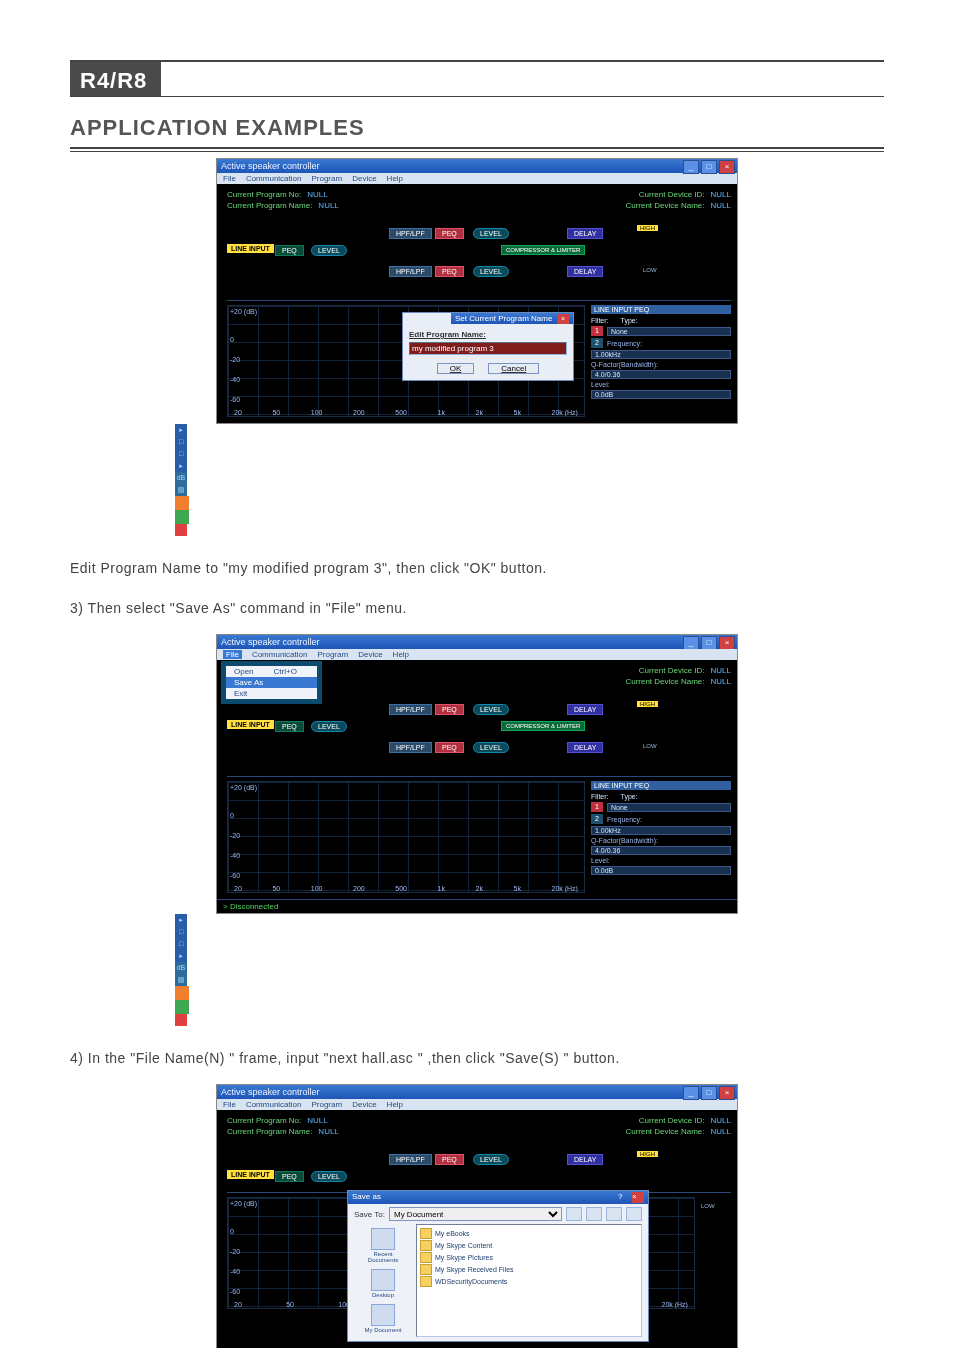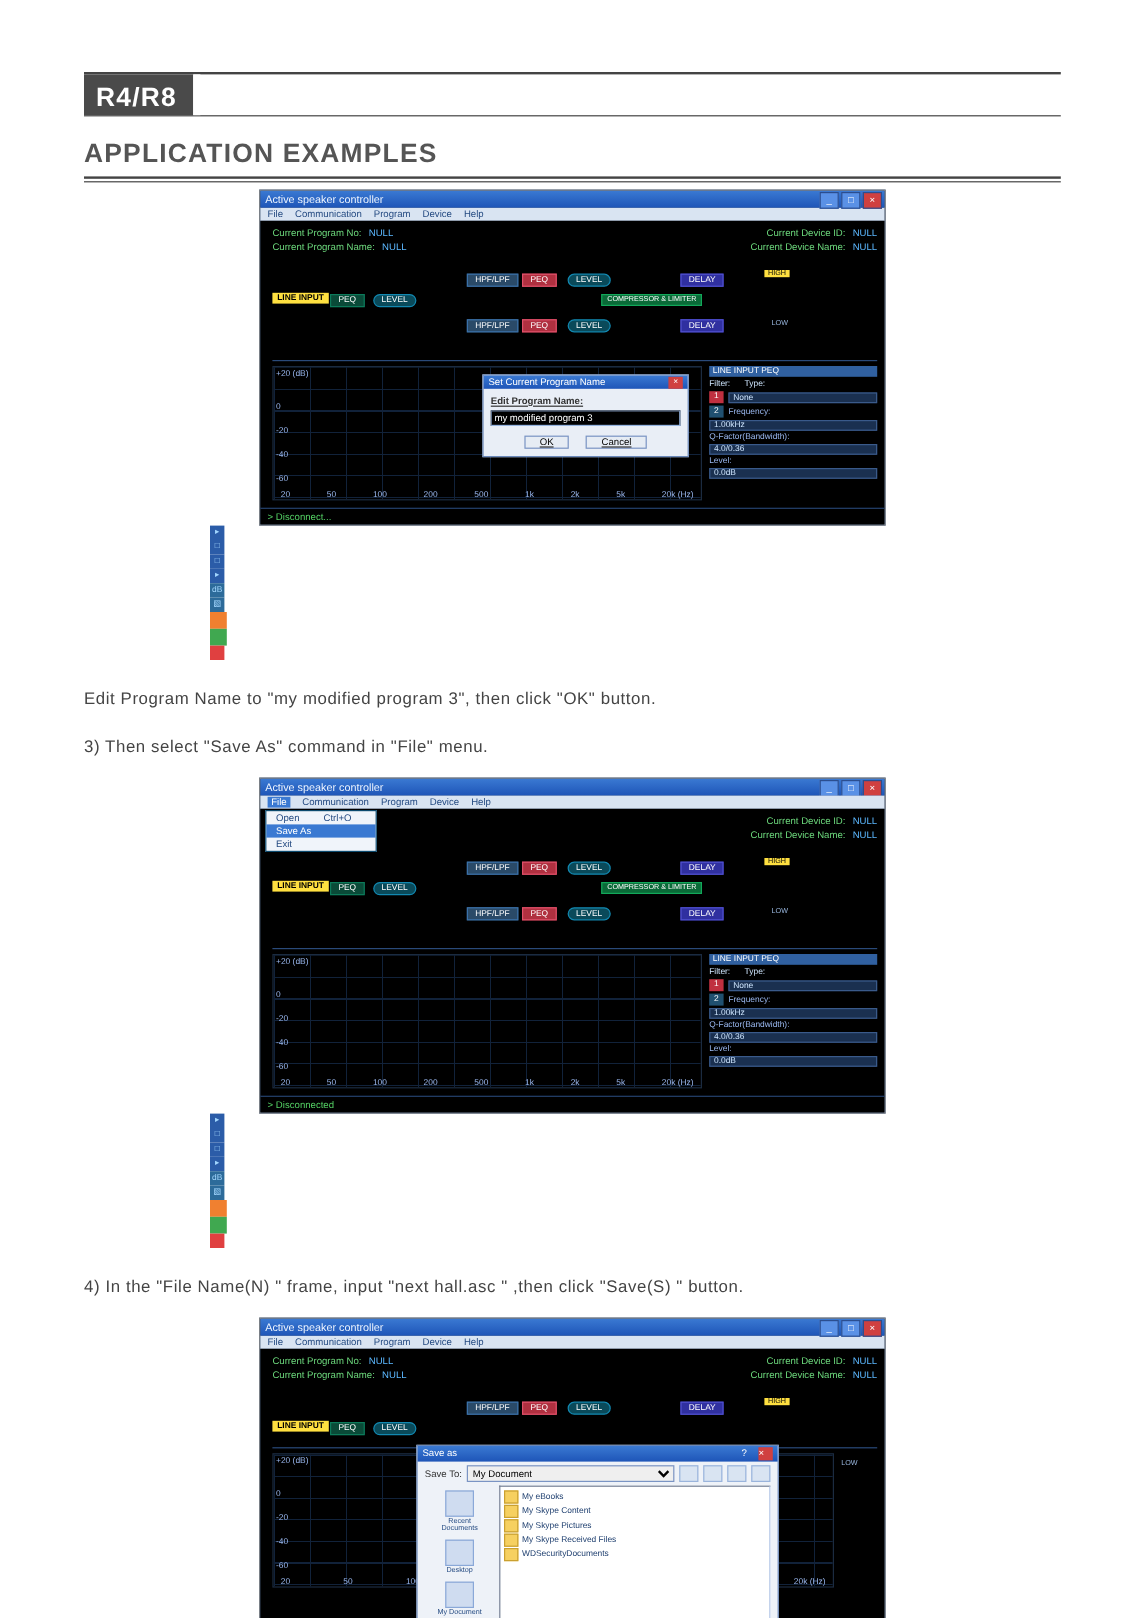--- a/index.html
+++ b/index.html
@@ -221,53 +221,53 @@
   .mini-dialog {
     position: absolute;
     left: 185px; top: 128px;
     width: 170px;
     background: #e9eef6;
     border: 1px solid #6a88ba;
     font-size: 8px;
   }
   .mini-dialog .dlg-title {
     background: linear-gradient(#3a79d2,#1e55b8);
-    color: #fff; padding: 1px 4px;
+    color: #fff; padding: 1px 4px; margin-left: 48px;
   }
   .mini-dialog .dlg-x {
     float: right;
     width: 12px; height: 10px;
     background: #d04040; color: #fff;
     font-size: 7px; text-align: center; line-height: 10px;
   }
   .mini-dialog .dlg-body {
     padding: 6px;
     color: #333;
     text-decoration: underline;
   }
   .mini-dialog .inp {
     width: 100%;
     box-sizing: border-box;
-    background: #000000; color: #fff;
+    background: #7f1d1d; color: #fff;
     border: 1px inset #95b4e0;
     font-size: 8px; padding: 1px 2px;
   }
   .mini-dialog .btnrow {
     display: flex; gap: 14px; justify-content: center;
     margin-top: 8px;
   }
   .mini-dialog button {
     font-size: 8px; padding: 0 12px;
     background: #e6ecf4; border: 1px solid #7a94c4;
   }
 
   
   .file-menu {
     position: absolute; left: 4px; top: 12px;
-    background: #f0f4fa; border: 1px solid #0c4a6e;
+    background: #f0f4fa; border: 5px solid #0c4a6e;
     font-size: 8px; color: #254b82;
     z-index: 5;
   }
   .file-menu .fmi {
     padding: 1px 20px 1px 8px;
     display: flex; justify-content: space-between; gap: 20px;
   }
   .file-menu .fmi.sel { background: #3a79d2; color: #fff; }
 
   
@@ -468,21 +468,20 @@
           <input class="inp" value="my modified program 3" style="">
           <div class="btnrow">
             <button>OK</button>
             <button>Cancel</button>
           </div>
         </div>
       </div>
 
     </div>
 
-    <div class="status">&gt; Disconnect...</div>
   </div>
 
     <div class="rightbar">
       <div class="ri">▸</div>
       <div class="ri">□</div>
       <div class="ri">□</div>
       <div class="ri">▸</div>
       <div class="ri b">dB</div>
       <div class="ri b">▧</div>
       <div class="spacer"></div>

